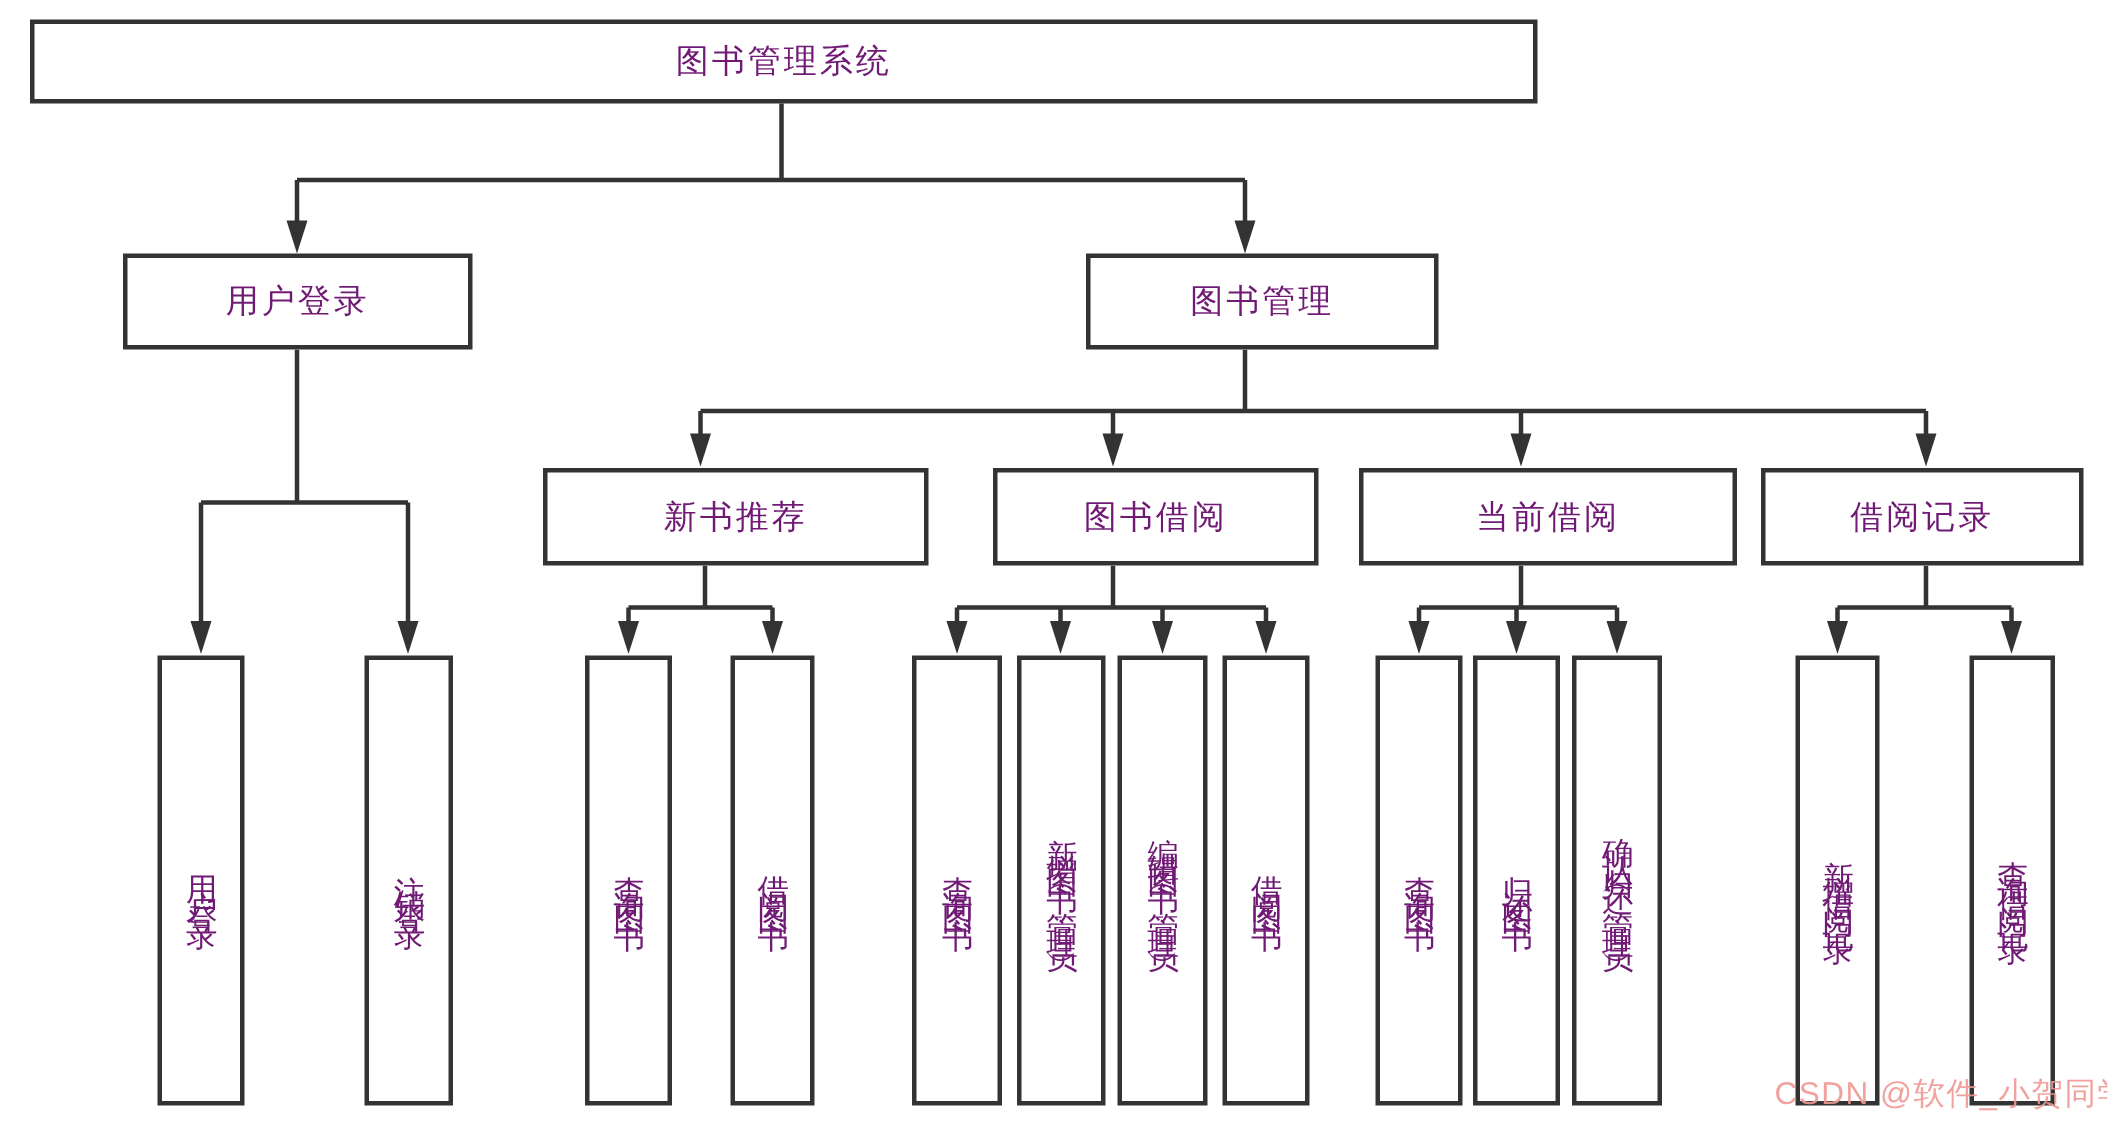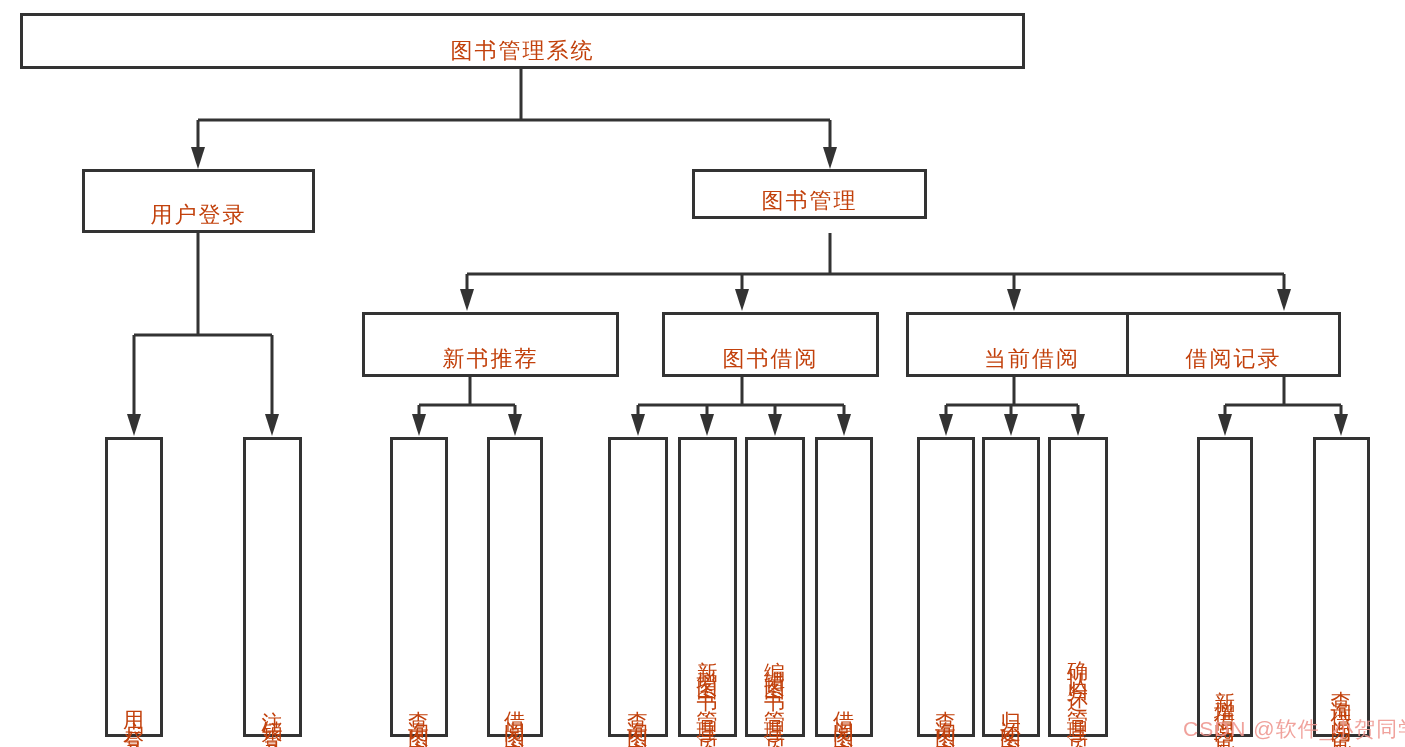--- a/index.html
+++ b/index.html
@@ -19,23 +19,23 @@
     position: absolute;
     left: 0;
     top: 0;
     z-index: 1;
   }
   .node {
     position: absolute;
     box-sizing: border-box;
     background: #ffffff;
     border: 3px solid #333333;
-    color: #c2410c;
+    color: #701a75;
     display: flex;
-    align-items: flex-end;
+    align-items: center;
     justify-content: center;
     z-index: 2;
   }
   .node-h span {
     font-size: 22px;
     letter-spacing: 2px;
     white-space: nowrap;
   }
   .node-v span {
     writing-mode: vertical-rl;
@@ -101,34 +101,34 @@
     </g>
   </svg>
 
   <div class="node node-h" style="left:20px;top:13px;width:1005px;height:56px">
     <span>图书管理系统</span>
   </div>
 
   <div class="node node-h" style="left:82px;top:169px;width:233px;height:64px">
     <span>用户登录</span>
   </div>
-  <div class="node node-h" style="left:692px;top:169px;width:235px;height:50px">
+  <div class="node node-h" style="left:724px;top:169px;width:235px;height:64px">
     <span>图书管理</span>
   </div>
 
   <div class="node node-h" style="left:362px;top:312px;width:257px;height:65px">
     <span>新书推荐</span>
   </div>
   <div class="node node-h" style="left:662px;top:312px;width:217px;height:65px">
     <span>图书借阅</span>
   </div>
   <div class="node node-h" style="left:906px;top:312px;width:252px;height:65px">
     <span>当前借阅</span>
   </div>
-  <div class="node node-h" style="left:1126px;top:312px;width:215px;height:65px">
+  <div class="node node-h" style="left:1174px;top:312px;width:215px;height:65px">
     <span>借阅记录</span>
   </div>
 
   <div class="node node-v" style="left:105px;top:437px;width:58px;height:300px">
     <span>用户登录</span>
   </div>
   <div class="node node-v" style="left:243px;top:437px;width:59px;height:300px">
     <span>注销登录</span>
   </div>
 

